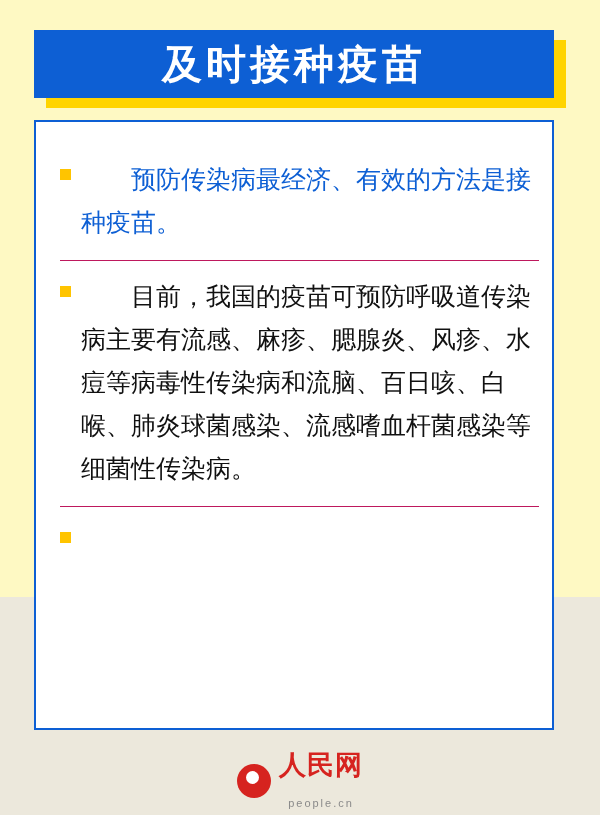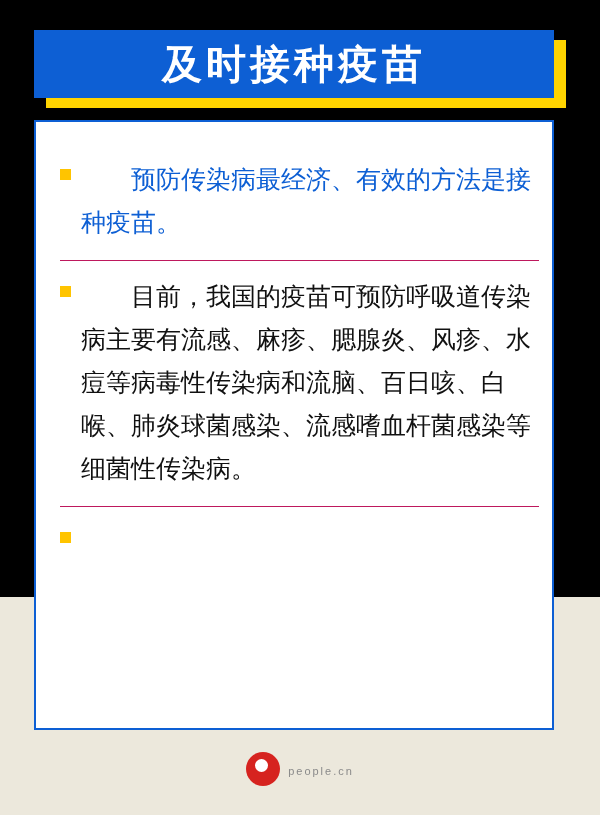--- a/index.html
+++ b/index.html
@@ -9,21 +9,21 @@
     height: 815px;
     background: #ece8dc;
     font-family: "Liberation Sans", sans-serif;
     overflow: hidden;
   }
 
   .poster {
     position: relative;
     width: 600px;
     height: 597px;
-    background: #000000;
+    background: #fef9c3;
   }
 
   
   .header-wrap {
     position: absolute;
     left: 34px;
     top: 30px;
     width: 532px;
     height: 78px;
   }
@@ -135,21 +135,21 @@
   .logo-cn {
     font-size: 27px;
     font-weight: bold;
     color: #d6231f;
     letter-spacing: 1px;
   }
   .logo-en {
     font-size: 11px;
     color: #8a8a8a;
     letter-spacing: 2px;
-    margin-top: 4px;
+    margin-top: 19px;
     text-align: center;
   }
 </style>
 </head>
 <body>
 
 <div class="poster">
 
   <div class="header-wrap">
     <div class="header-yellow"></div>
@@ -172,17 +172,18 @@
 
     <div class="item">
       <span class="bullet"></span>
     </div>
 
   </div>
 
   <div class="footer">
     <div class="logo-mark"></div>
     <div class="logo-texts">
+      <span class="logo-cn">人民网</span>
       <span class="logo-en">people.cn</span>
     </div>
   </div>
 
 </div>
 
 </body></html>

